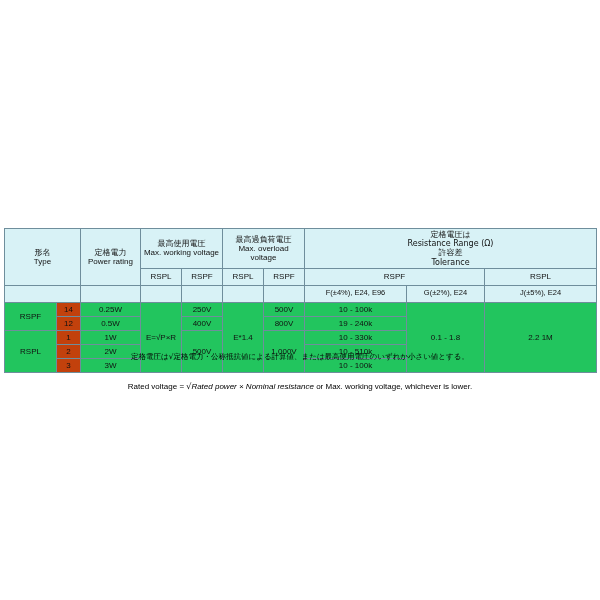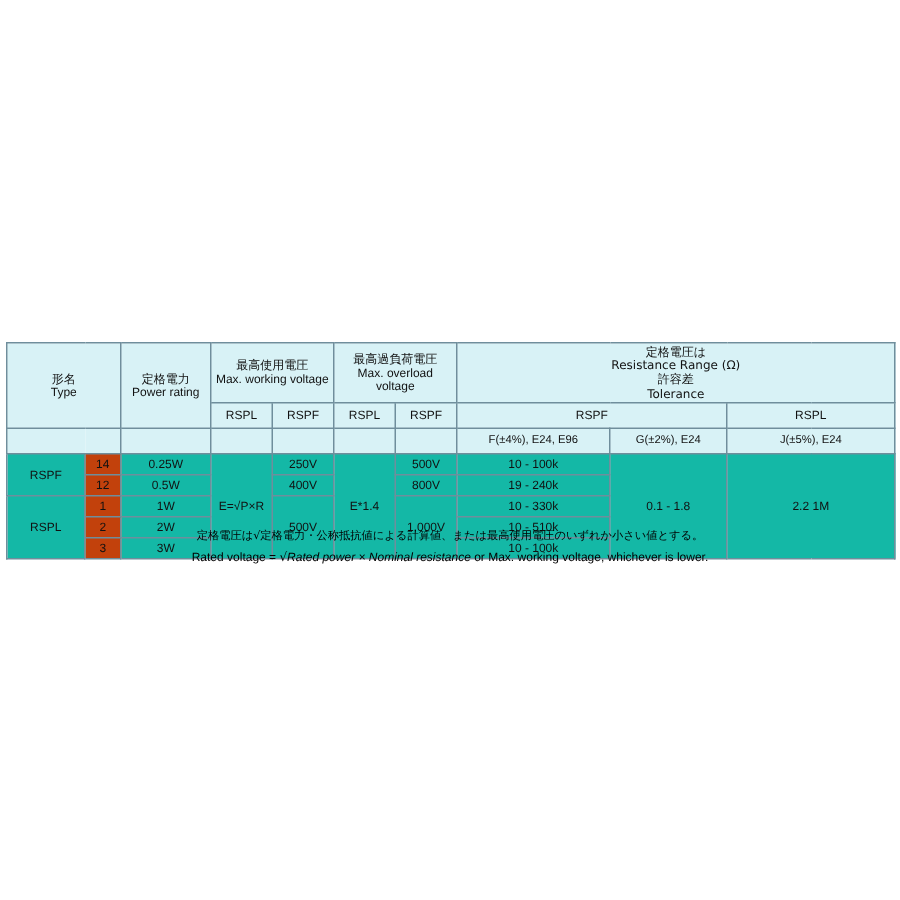--- a/index.html
+++ b/index.html
@@ -37,21 +37,21 @@
     color: #111111;
   }
   .hdr {
     background: #d8f2f6;
     height: 14px;
   }
   .hdr-tall {
     background: #d8f2f6;
   }
   .body-cell {
-    background: #14b8a6;
+    background: #22c55e;
     height: 11px;
   }
   .shade {
     background: #c2410c;
   }
   .cjk {
     font-family: "DejaVu Sans", sans-serif;
   }
   .two-line span {
     display: block;
@@ -69,21 +69,21 @@
     text-align: center;
   }
   .note-jp {
     font-family: "DejaVu Sans", sans-serif;
     font-size: 7.5px;
     white-space: nowrap;
   }
   .note-en {
     font-size: 8px;
     white-space: nowrap;
-    margin-top: 3px;
+    margin-top: 18px;
   }
   .ital {
     font-style: italic;
   }
   .sqrt {
     font-family: "DejaVu Sans", sans-serif;
   }
   .typecell {
     text-align: left;
     padding-left: 6px;

